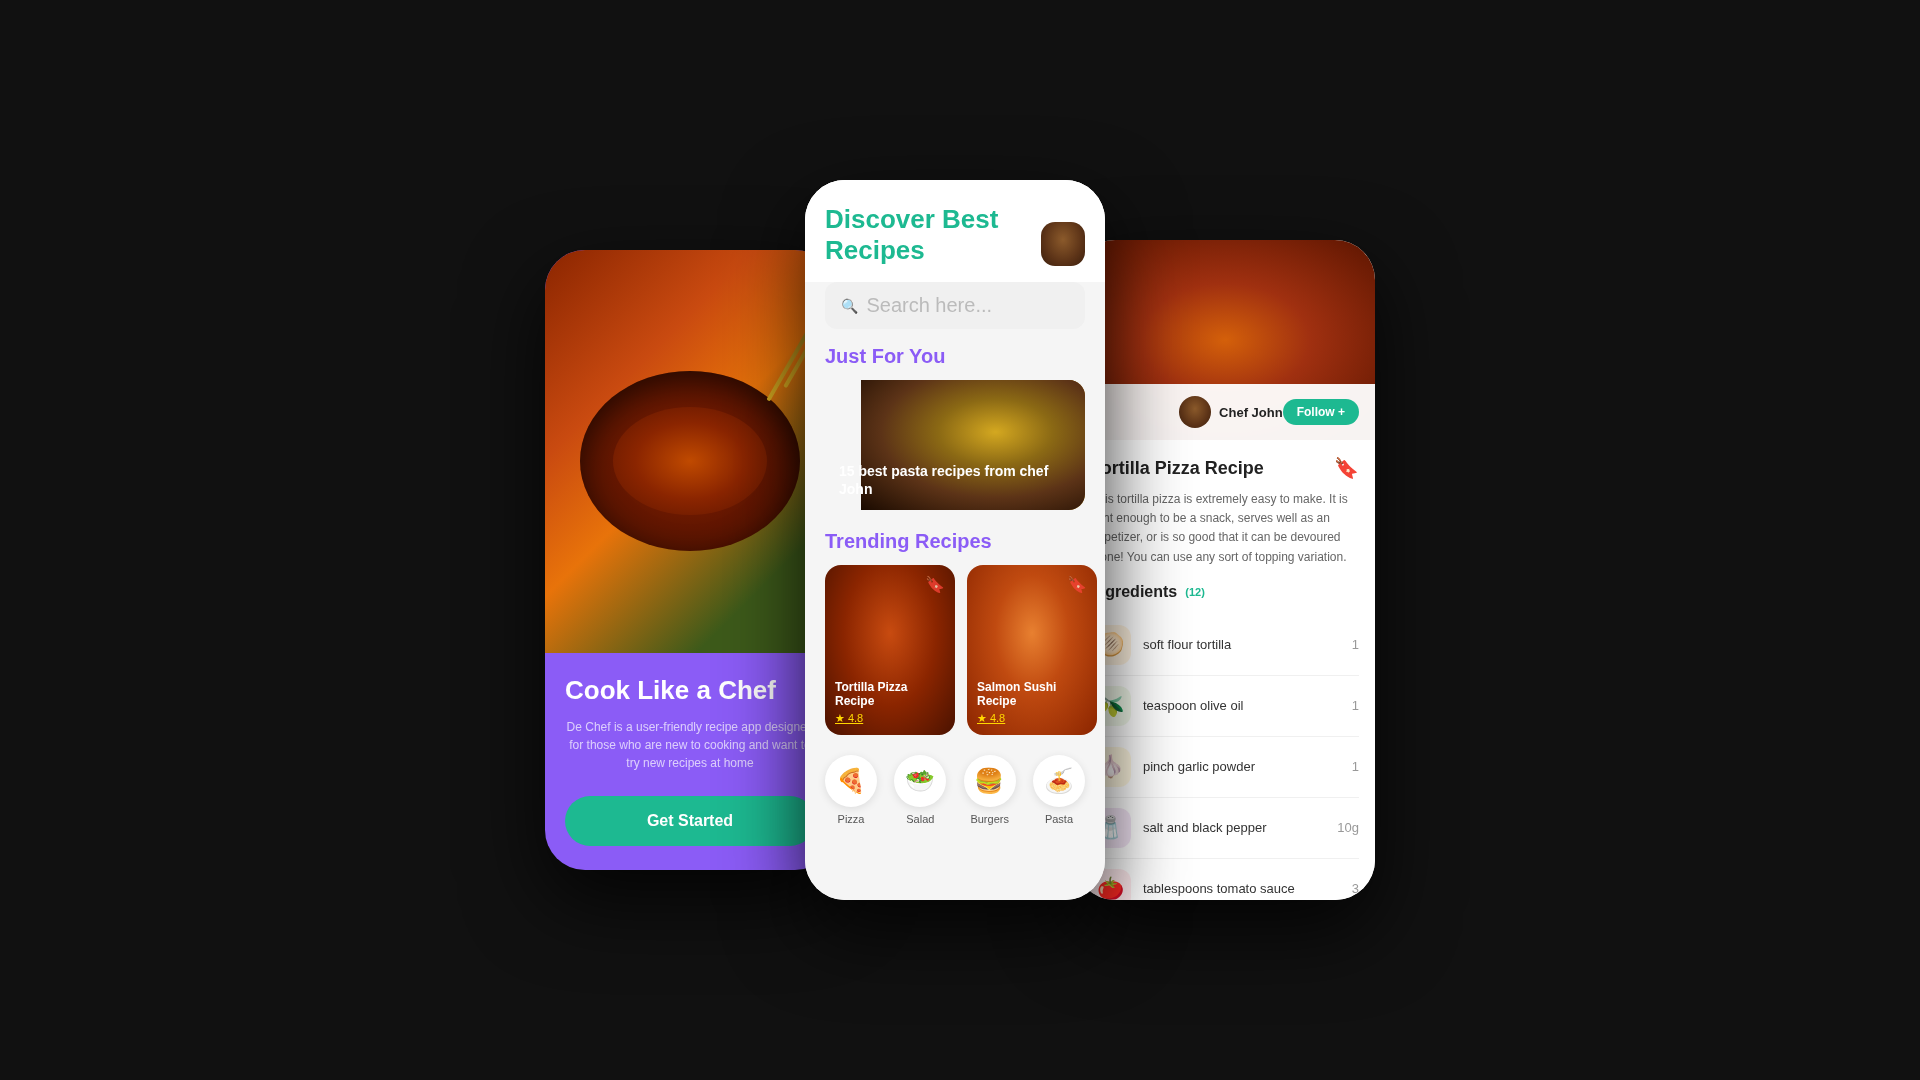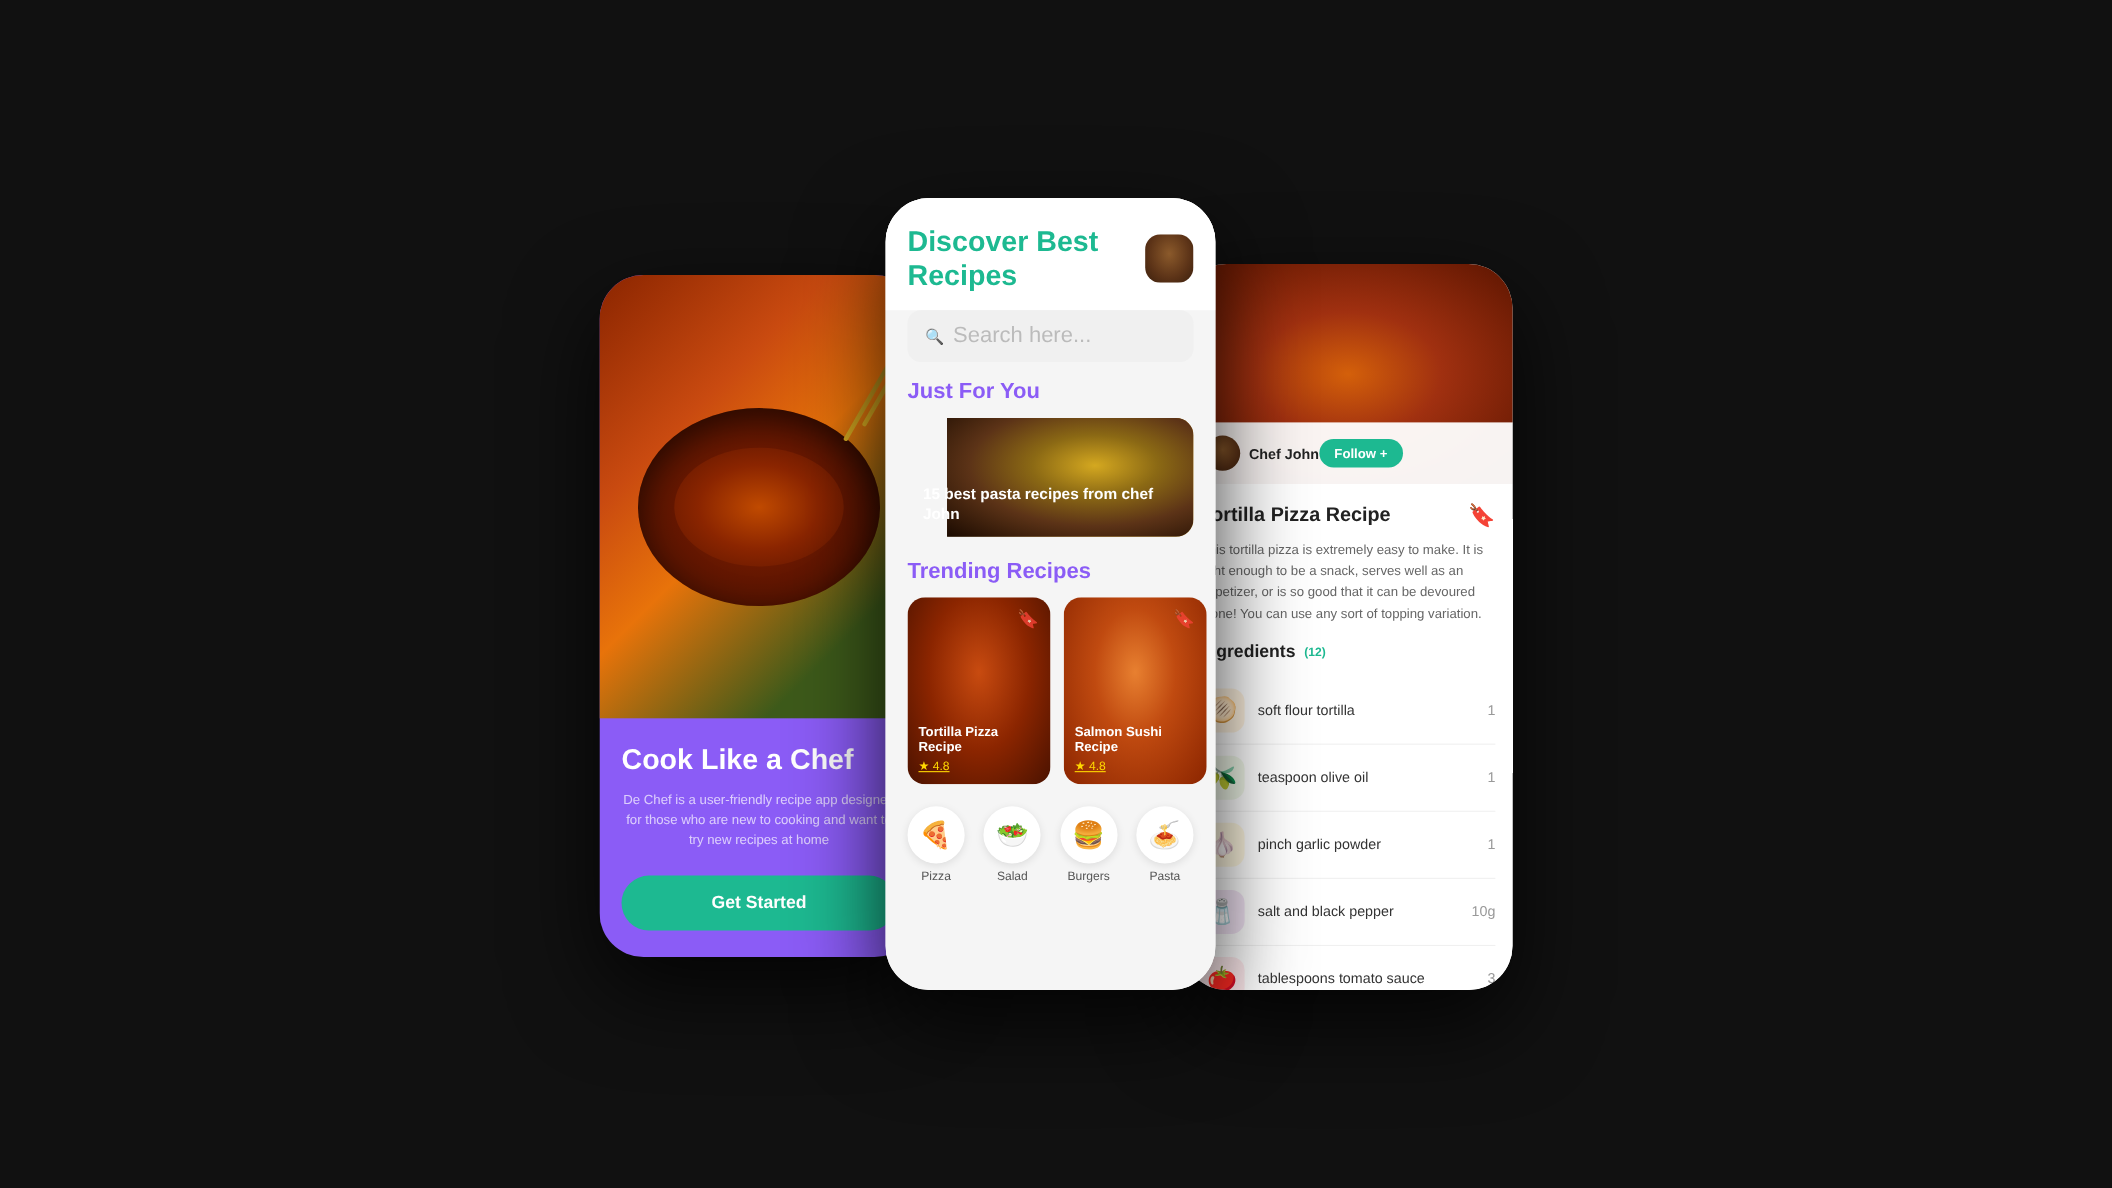--- a/index.html
+++ b/index.html
@@ -153,21 +153,21 @@
       background: #f5f5f5;
       overflow-y: auto;
     }
 
     .phone-2-inner::-webkit-scrollbar { display: none; }
 
     .discovery-header {
       padding: 24px 20px 16px;
       background: #fff;
       display: flex;
-      align-items: center;
+      align-items: flex-end;
       justify-content: space-between;
       gap: 40px;
     }
 
     .discovery-title {
       font-size: 26px;
       font-weight: 800;
       color: #1DB991;
       line-height: 1.2;
     }
@@ -212,21 +212,21 @@
       font-size: 20px;
       font-weight: 700;
       color: #8b5cf6;
     }
 
     .featured-card {
       margin: 0 20px 20px;
       border-radius: 16px;
       overflow: hidden;
       position: relative;
-      height: 108px;
+      height: 130px;
       padding-left: 36px;
     }
 
     .featured-bg {
       width: 100%;
       height: 100%;
       background: linear-gradient(135deg, #1a0a00 0%, #3D2A10 30%, #8B5A00 60%, #C8900A 80%, #F5D060 100%);
       position: relative;
     }
 
@@ -367,21 +367,21 @@
     .pizza-slices {
       position: absolute;
       top: 0; left: 0; right: 0; bottom: 0;
       background: 
         radial-gradient(ellipse at 50% 50%, #D4600A 0%, #A03010 40%, #5C1500 100%);
     }
 
     .recipe-chef-bar {
       display: flex;
       align-items: center;
-      justify-content: flex-start;
+      justify-content: flex-end;
       padding: 12px 16px;
       position: absolute;
       bottom: 0;
       left: 4px;
       right: 0;
       background: rgba(255,255,255,0.95);
     }
 
     .chef-info {
       display: flex;

